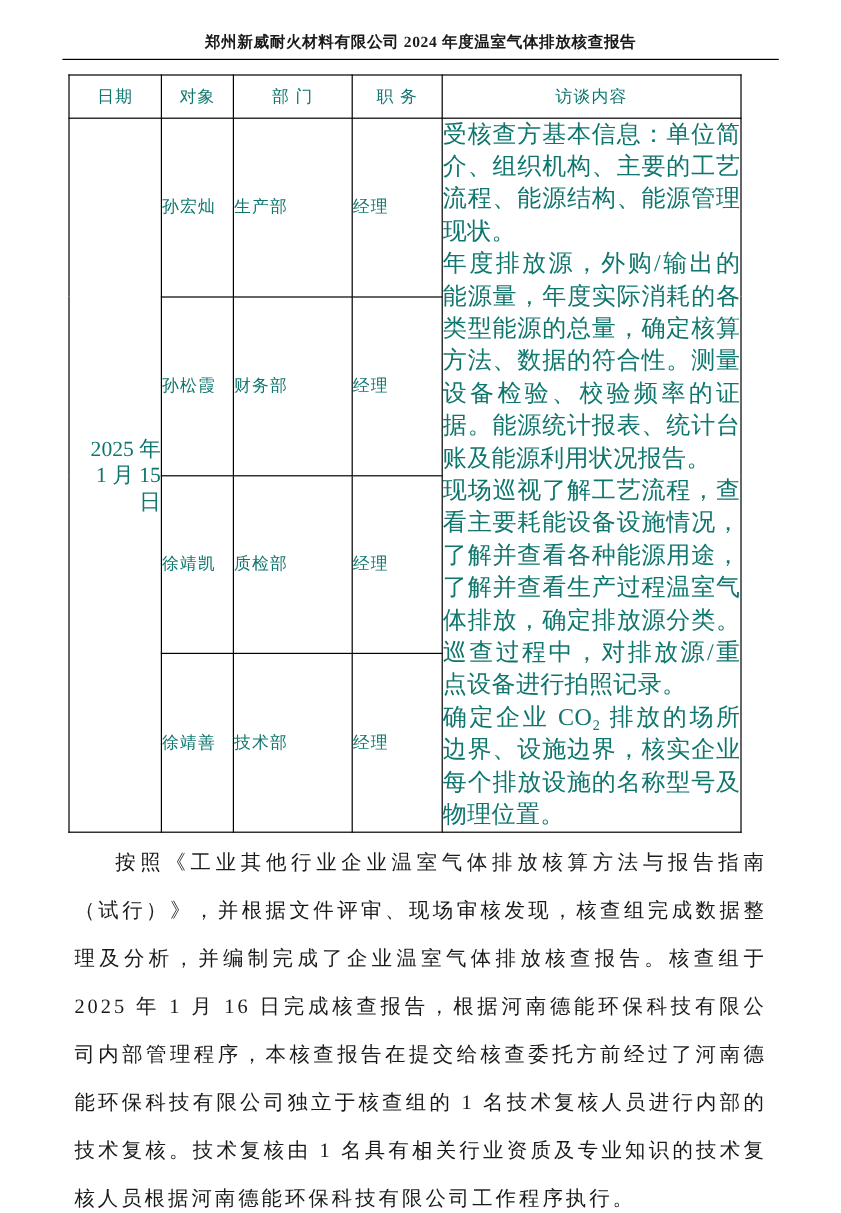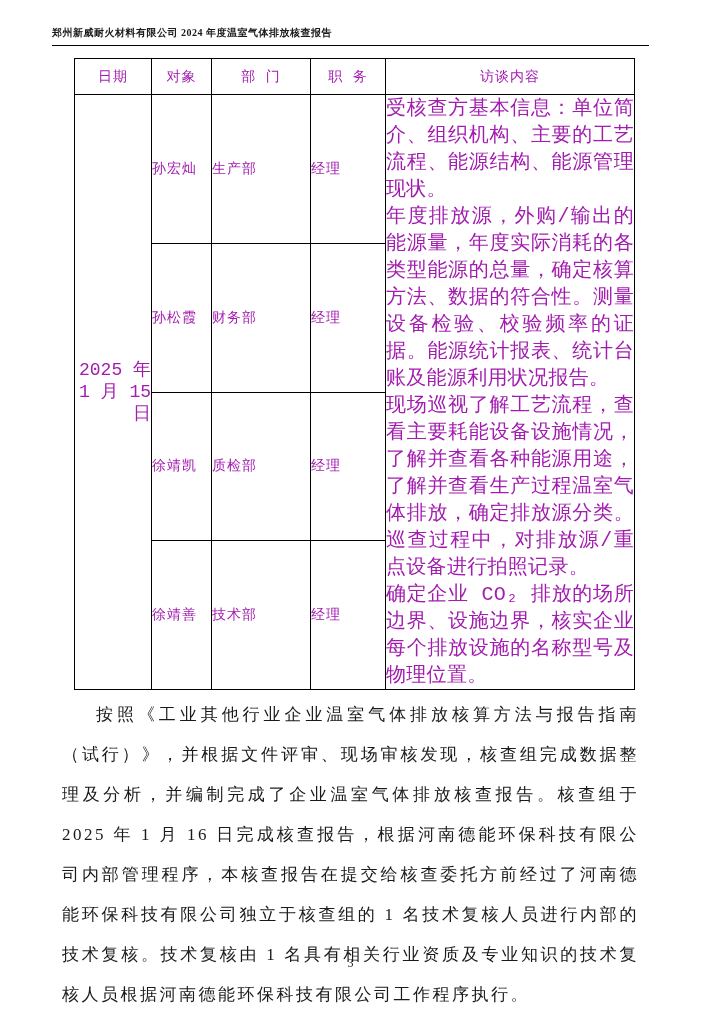--- a/index.html
+++ b/index.html
@@ -9,47 +9,47 @@
     height: 1011px;
     margin: 0 auto;
     background: #ffffff;
     box-sizing: border-box;
     padding: 26px 52px 0 52px;
     font-family: "Liberation Serif", "DejaVu Serif", serif;
     color: #1a1a1a;
     overflow: hidden;
   }
   .doc-header {
-    font-size: 10px;
+    text-align: center;
+    font-size: 13px;
     font-weight: bold;
     letter-spacing: 0.5px;
     padding-bottom: 5px;
     border-bottom: 1.5px solid #000000;
   }
   .intro-paragraph {
     margin: 7px 10px 0 10px;
     font-size: 17px;
     line-height: 43px;
     letter-spacing: 2.5px;
     text-align: justify;
   }
   .table-caption {
     margin-top: 9px;
     text-align: center;
     font-size: 15px;
     letter-spacing: 1.5px;
   }
   table.visit-table {
-    margin: 12px 0 0 22px;
+    margin: 12px 0 0 5px;
     border-collapse: collapse;
     table-layout: fixed;
     width: 560px;
     font-size: 14px;
-    color: #a21caf;
-    font-family: Liberation Mono, monospace;
+    color: #0f766e;
   }
   table.visit-table th,
   table.visit-table td {
     border: 1px solid #000000;
     padding: 0;
     box-sizing: border-box;
   }
   table.visit-table th {
     font-weight: normal;
     height: 36px;

